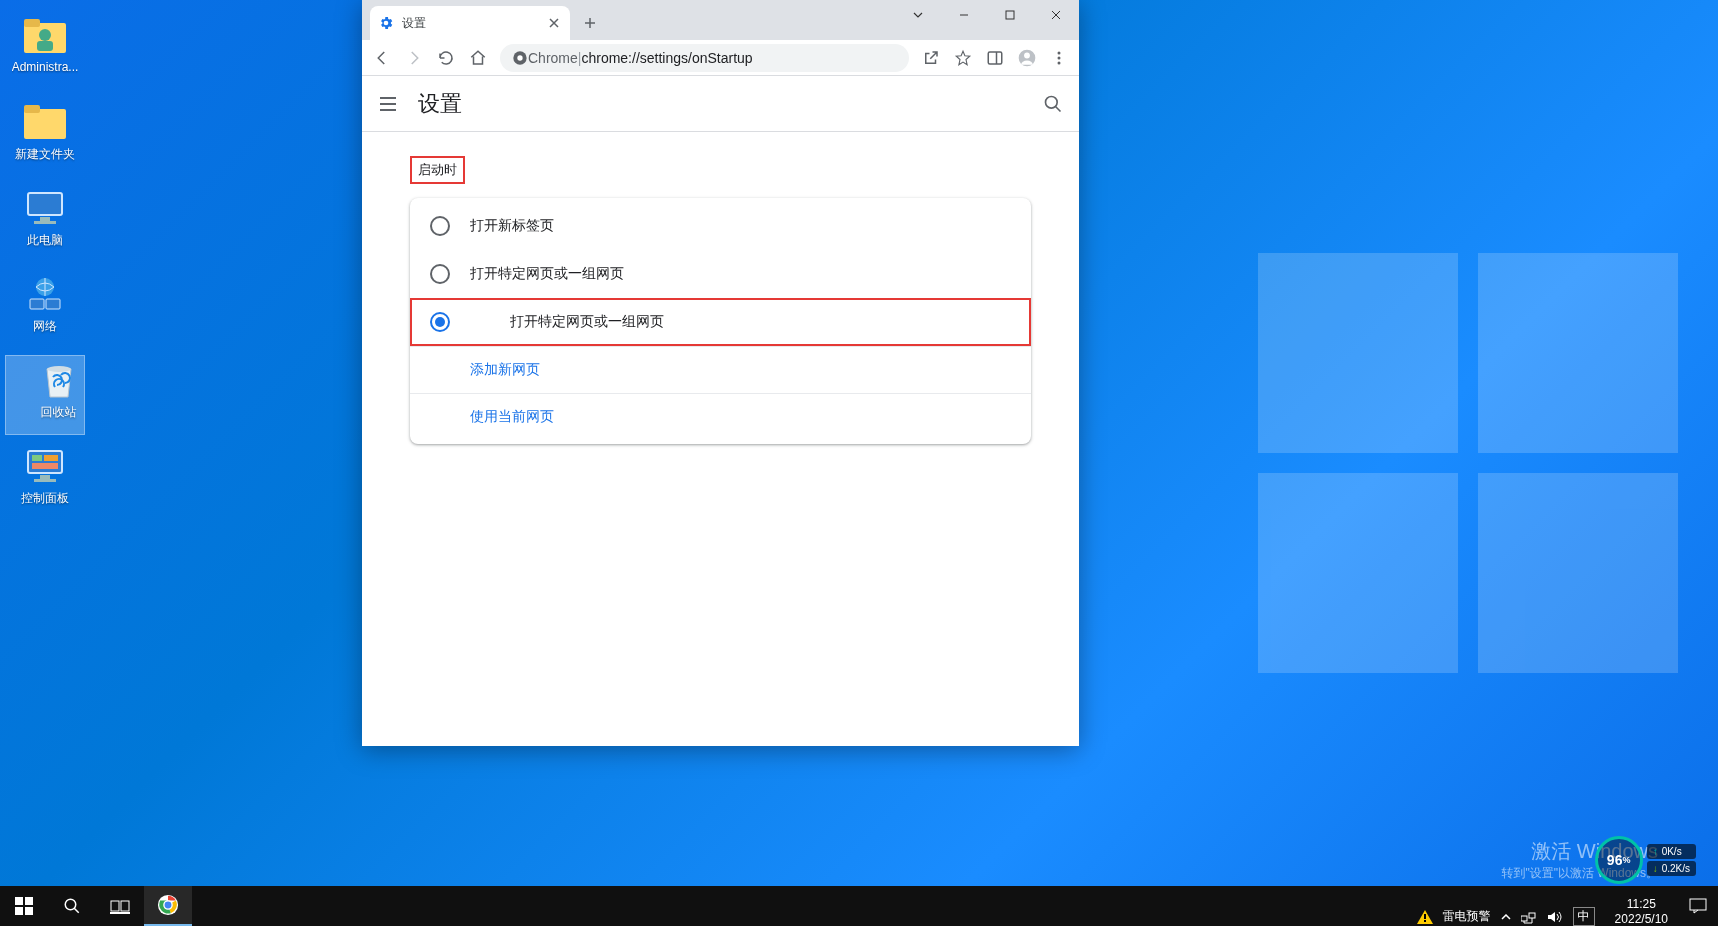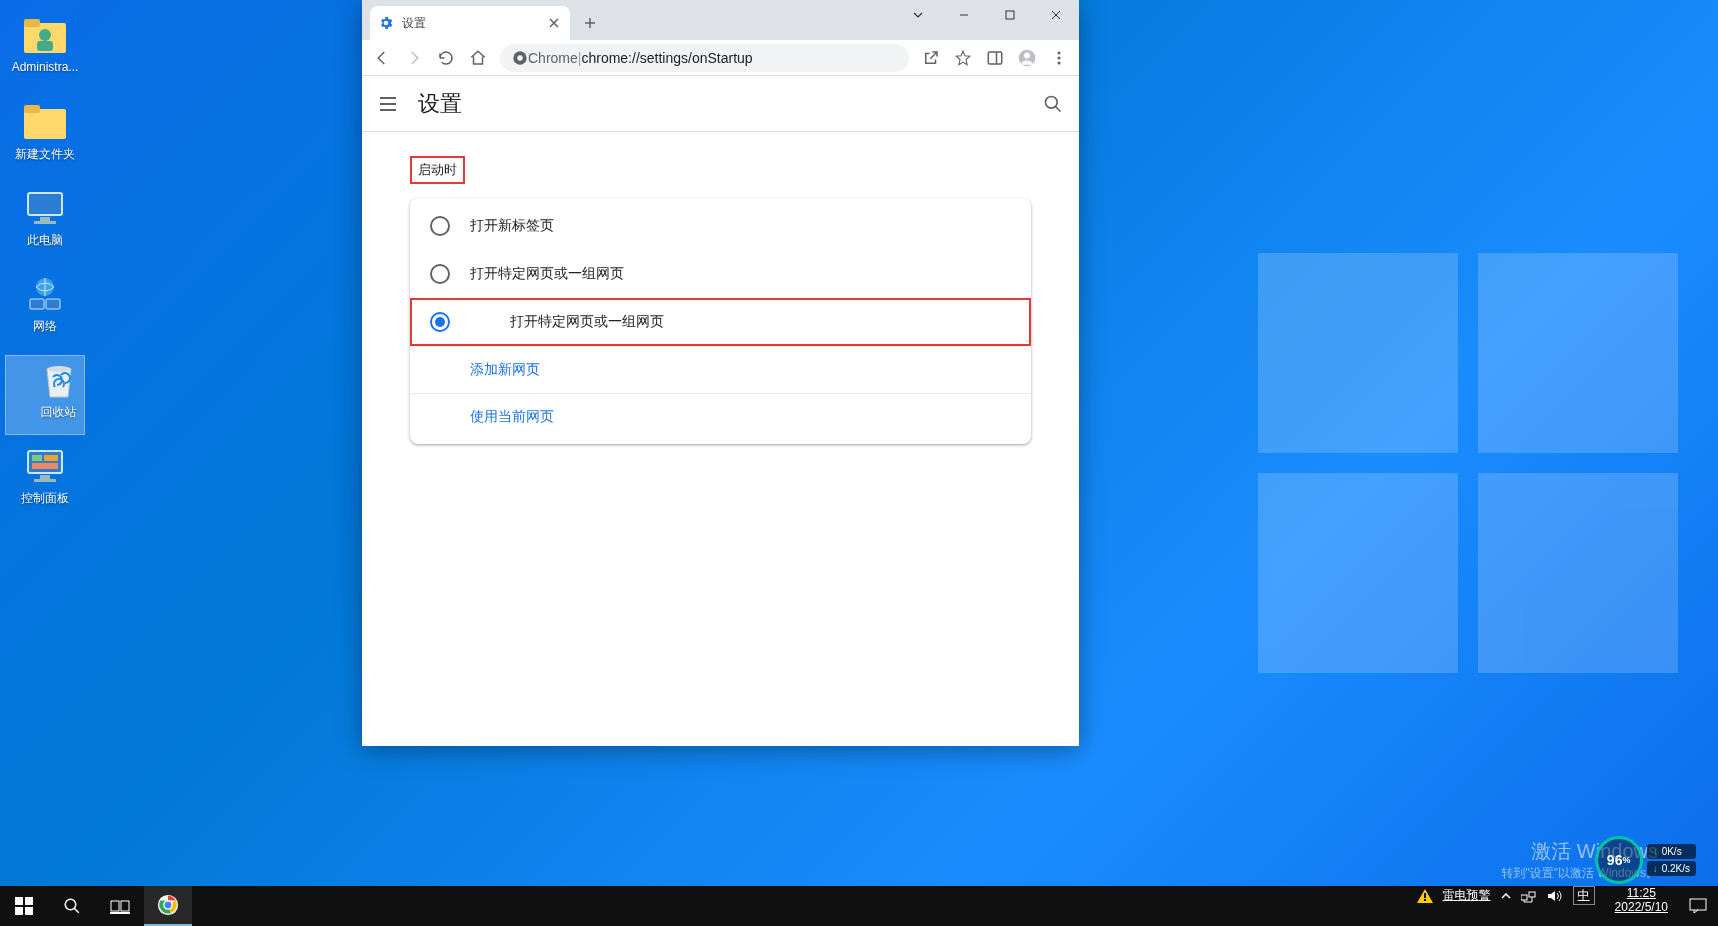--- a/index.html
+++ b/index.html
@@ -53,21 +53,21 @@
 .netwidget { position:absolute; right:22px; bottom:42px; display:flex; align-items:center; gap:4px; }
 .gauge { width:48px; height:48px; border-radius:50%; border:3px solid #00c2a8; display:flex; align-items:center; justify-content:center; color:#fff; font-size:14px; font-weight:bold; background:rgba(0,0,0,.4); }
 .speeds { display:flex; flex-direction:column; gap:2px; }
 .speed { background:rgba(0,0,0,.6); color:#fff; font-size:10px; padding:2px 6px; border-radius:3px; display:flex; align-items:center; gap:4px; }
 .arr-up{color:#00c2a8;} .arr-dn{color:#7fb900;}
 
 .taskbar { position:absolute; left:0; right:0; bottom:0; height:40px; background:#101010; display:flex; align-items:center; color:#fff; }
 .tleft { display:flex; align-items:center; height:100%; }
 .tbaritem { width:48px; height:40px; display:flex; align-items:center; justify-content:center; cursor:pointer; }
 .tbaritem.active { background:rgba(255,255,255,.1); border-bottom:2px solid #76b9ed; }
-.tright { margin-left:auto; display:flex; align-items:flex-start; height:100%; font-size:12px;text-decoration:underline; }
+.tright { margin-left:auto; display:flex; align-items:flex-end; height:100%; font-size:12px; }
 .tray { display:flex; align-items:center; gap:10px; padding:0 10px; }
 .clock { text-align:center; line-height:1.2; padding:0 10px; font-size:12px; }
 .notif { width:40px; height:40px; display:flex; align-items:center; justify-content:center; cursor:pointer; }
 .ime { border:1px solid #888; padding:0 4px; font-size:12px; }
 svg { display:block; }
 </style>
 </head>
 <body>
 
 <div class="desktop">

